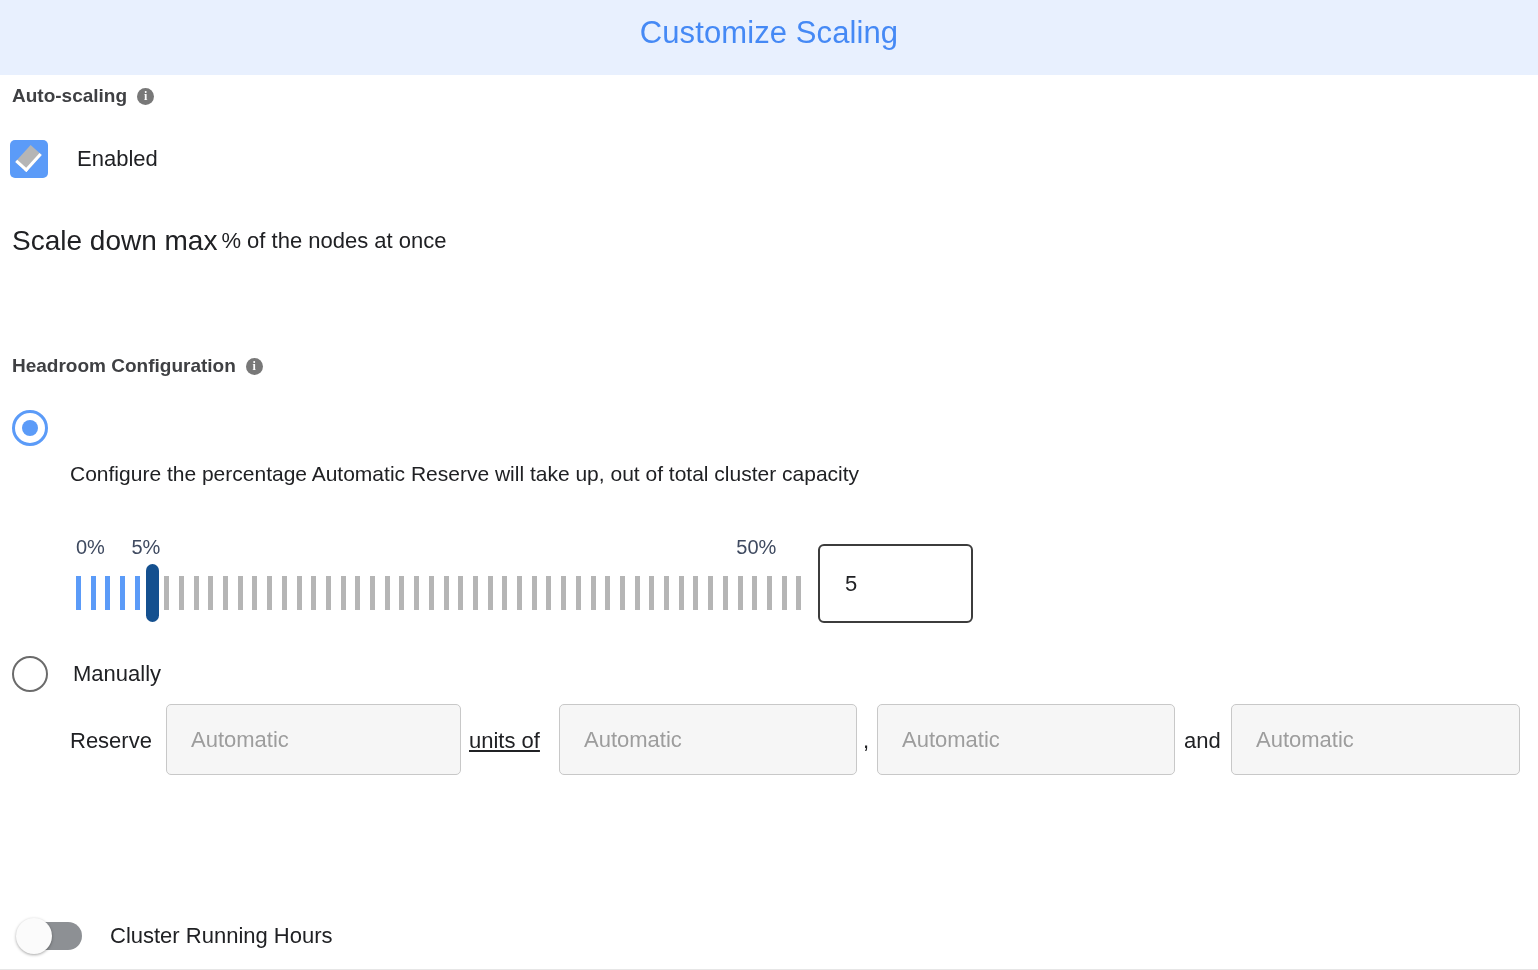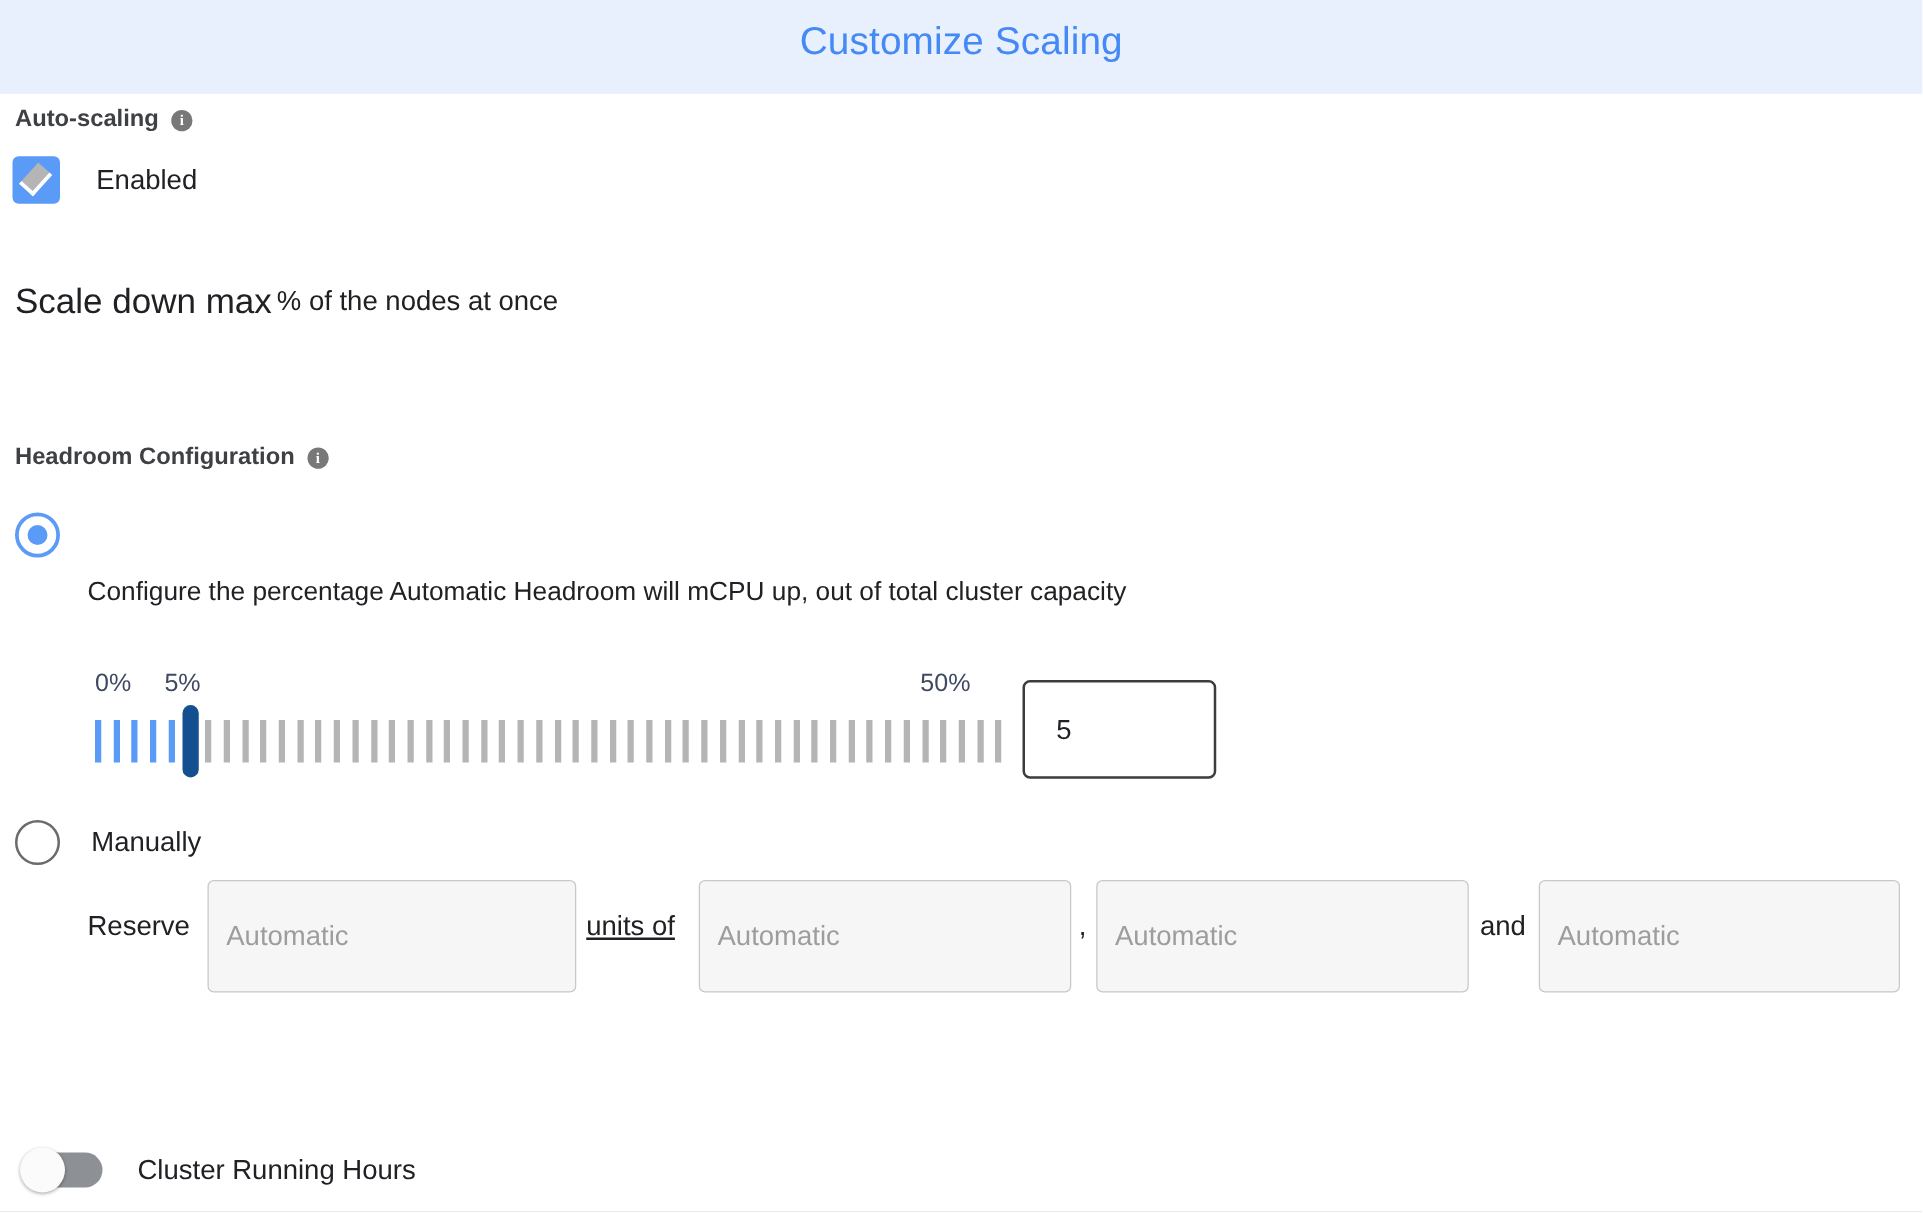--- a/index.html
+++ b/index.html
@@ -63,21 +63,21 @@
 
   
   .autoscaling-heading {
     position: absolute;
     left: 12px;
     top: 85px;
   }
   .checkbox-row {
     position: absolute;
     left: 10px;
-    top: 125px;
+    top: 140px;
     display: flex;
     align-items: center;
   }
   .checkbox {
     width: 38px;
     height: 38px;
     border-radius: 5px;
     background: #5b9bf8;
     position: relative;
     flex: 0 0 auto;
@@ -252,29 +252,29 @@
   .field-label {
     position: absolute;
     font-size: 19px;
     color: #5f6368;
     top: 0;
   }
   .fields { position: relative; height: 82px; margin-top: 9px; }
   .disabled-input {
     position: absolute;
     top: 0;
-    height: 90px;
+    height: 71px;
     background: #f6f6f6;
     border: 1px solid #c8c8c8;
     border-radius: 5px;
     box-sizing: border-box;
     font-family: "Liberation Sans", sans-serif;
     font-size: 22px;
     color: #202124;
-    padding-left: 14px;
+    padding-left: 24px;
     outline: none;
   }
   .disabled-input::placeholder { color: #9d9d9d; opacity: 1; }
   .conn-text {
     position: absolute;
     font-size: 22px;
     color: #202124;
     top: 24px;
   }
 
@@ -354,21 +354,21 @@
 <div class="section-heading headroom-heading">
   <span>Headroom Configuration</span>
   <span class="info-icon">
       <span>i</span>
     </span>
 </div>
 
 <div class="radio-row-auto">
   <div class="radio checked"></div>
 </div>
-<div class="radio-desc">Configure the percentage Automatic Headroom will mCPU up, out of total cluster capacity</div>
+<div class="radio-desc">Configure the percentage Automatic Reserve will take up, out of total cluster capacity</div>
 
 <div class="slider-area">
   <div class="slider-labels">
     <span class="slider-label" id="slider-min-label" style="left: 0px;">0%</span>
     <span class="slider-label" id="slider-cur-label" style="left: 55.5px;">5%</span>
     <span class="slider-label" id="slider-max-label" style="left: 660.3px;">50%</span>
   </div>
   <div class="slider-track" id="slider-track">
       <div class="tick filled" style="left: 0px;"></div>
       <div class="tick filled" style="left: 14.7px;"></div>

